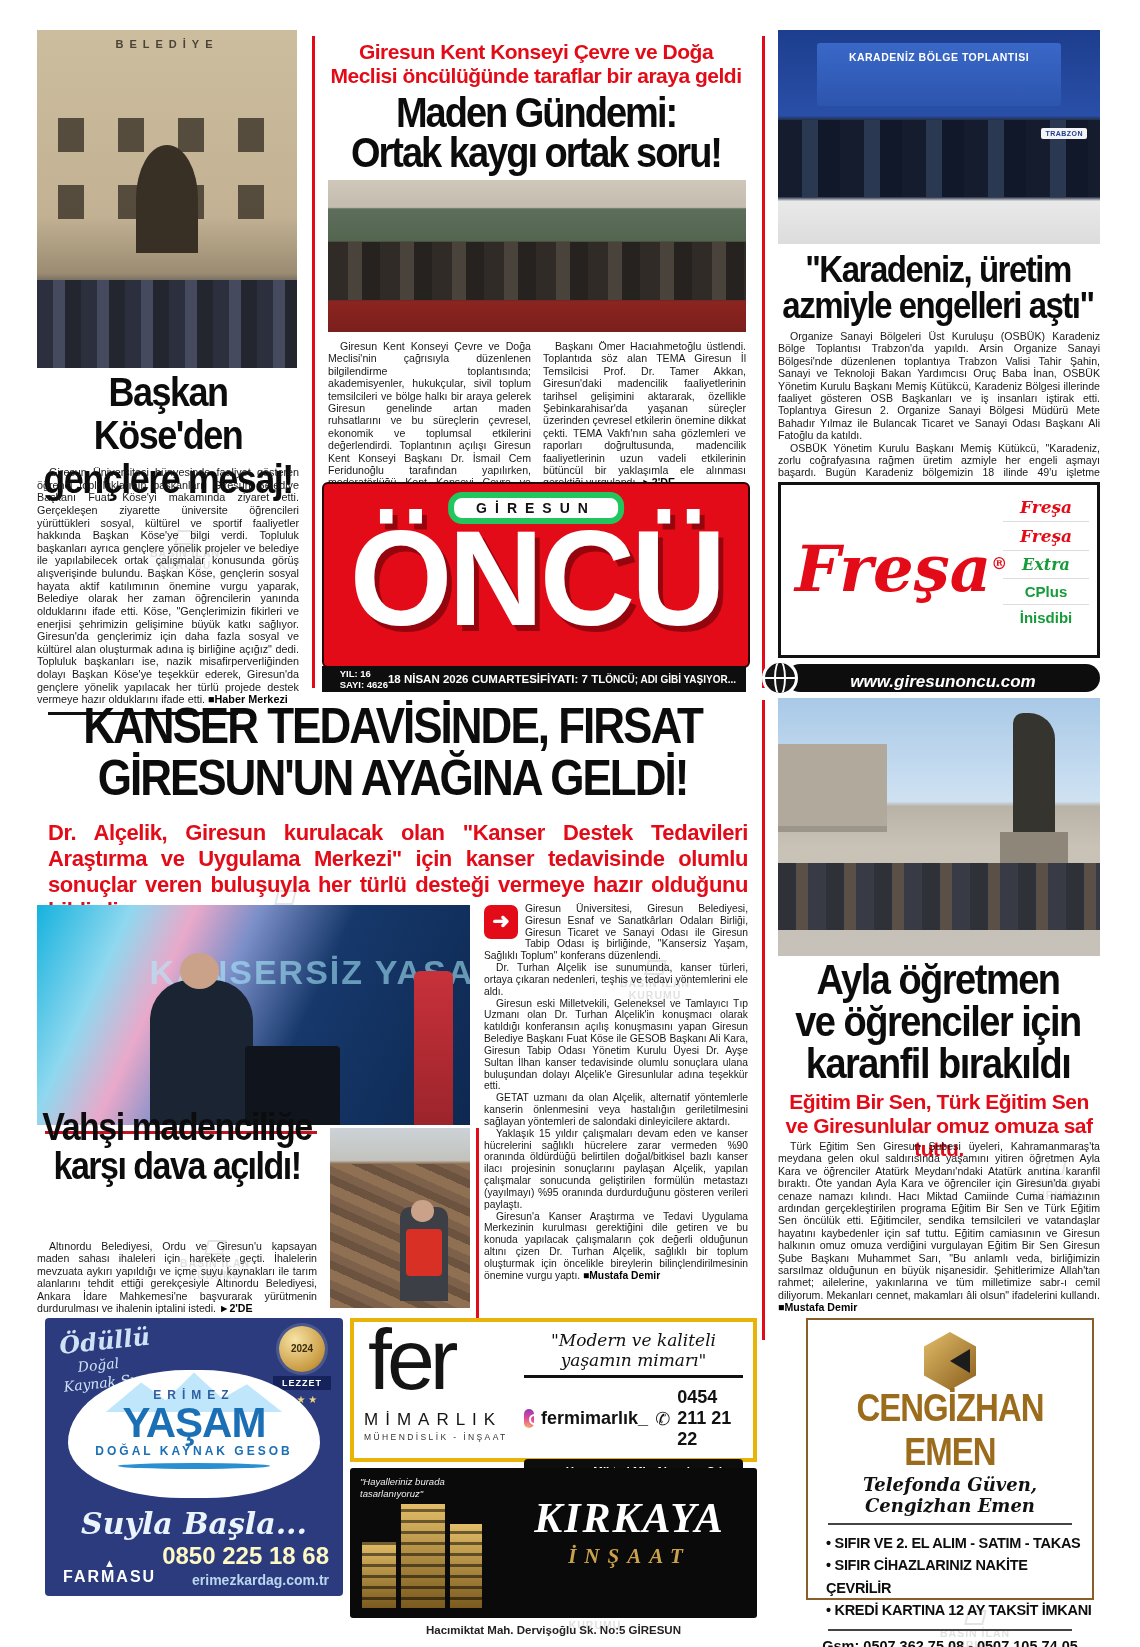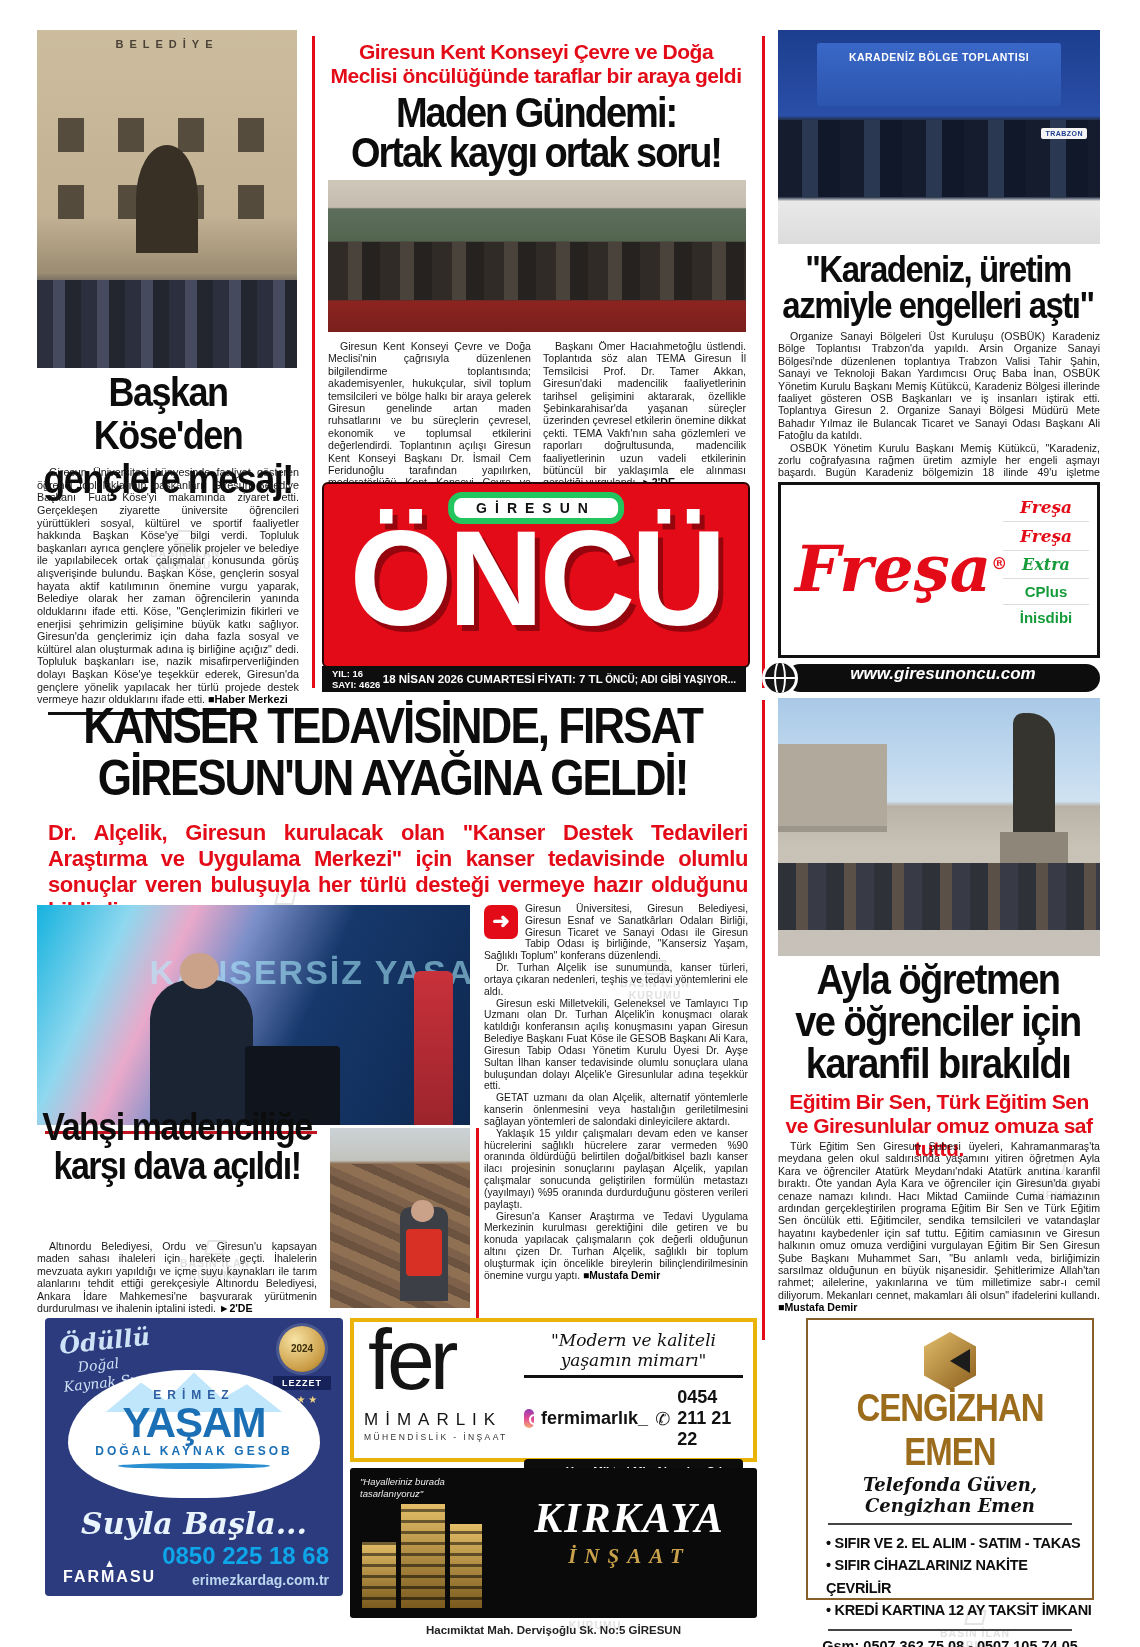--- a/index.html
+++ b/index.html
@@ -82,21 +82,21 @@
       font-size:132px;font-weight:bold;color:#fff;letter-spacing:-4px;line-height:1.05;
       text-shadow:5px 6px 0 rgba(70,0,4,.5);transform:scaleY(1.02);}
   .infobar{position:absolute;background:#0e0e0e;color:#fff;display:flex;align-items:center;
       justify-content:space-between;padding:0 10px;box-sizing:border-box;}
   .infobar .issue{font-size:9.5px;font-weight:bold;line-height:1.2;}
   .infobar .date{font-size:11.5px;font-weight:bold;}
   .infobar .price{font-size:11.5px;font-weight:bold;}
   .infobar .slogan{font-size:10px;font-weight:bold;}
   
   .wwwbar{position:absolute;background:#0d0d0d;border-radius:14px;color:#fff;
-      display:flex;align-items:flex-start;justify-content:center;
+      display:flex;align-items:flex-end;justify-content:center;
       font-size:17px;font-weight:bold;font-style:italic;}
   .globe{position:absolute;width:36px;height:36px;background:#141414;border:3px solid #fff;
       border-radius:50%;box-sizing:border-box;overflow:hidden;}
   .globe .lat{position:absolute;left:0;right:0;top:46%;height:2px;background:#fff;}
   .globe .lon{position:absolute;left:30%;top:-10%;width:40%;height:120%;border:2px solid #fff;
       border-radius:50%;box-sizing:border-box;}
   
   .fresa{position:absolute;background:#fff;border:3px solid #111;box-sizing:border-box;}
   .fresa .big{position:absolute;left:14px;top:46px;font-family:"DejaVu Serif",serif;
       font-style:italic;font-weight:bold;font-size:64px;color:#e30b17;}
@@ -129,21 +129,21 @@
       clip-path:polygon(0 100%,20% 30%,34% 72%,50% 6%,66% 68%,80% 34%,100% 100%);}
   .kd-erimez{position:relative;margin-top:18px;font-size:12px;font-weight:bold;letter-spacing:6px;color:#2e5fa3;}
   .kd-brand{position:relative;font-size:42px;font-weight:bold;color:#1b6fb5;letter-spacing:-1px;line-height:1.0;}
   .kd-sub{position:relative;font-size:12px;font-weight:bold;letter-spacing:3px;color:#1b6fb5;}
   .kd-wave{position:relative;width:60%;height:6px;background:#2a8fd0;border-radius:50%;margin:5px auto 0;}
   .kd-slogan{position:absolute;left:0;right:0;top:188px;text-align:center;color:#eaf4fd;
       font-family:"DejaVu Serif",serif;font-style:italic;font-weight:bold;font-size:30px;}
   .kd-farmasu{position:absolute;left:18px;bottom:10px;color:#fff;font-weight:bold;
       font-size:16px;letter-spacing:2px;text-align:center;}
   .kd-farmasu .peak{font-size:11px;letter-spacing:0;display:block;line-height:.8;}
-  .kd-phone{position:absolute;right:14px;bottom:26px;color:#0ea5e9;font-size:24px;font-weight:bold;}
+  .kd-phone{position:absolute;right:14px;bottom:26px;color:#fef9c3;font-size:24px;font-weight:bold;}
   .kd-site{position:absolute;right:14px;bottom:8px;color:#bcd6ef;font-size:14px;font-weight:bold;}
   .ad-fer{position:absolute;background:#fff;border:4px solid #eab308;box-sizing:border-box;padding-left:24px;}
   .fer-logo{position:absolute;left:14px;top:-6px;font-size:86px;letter-spacing:-5px;color:#141414;line-height:1;}
   .fer-mimarlik{position:absolute;left:10px;top:88px;font-size:17px;letter-spacing:7px;color:#141414;}
   .fer-muh{position:absolute;left:10px;top:110px;font-size:8.5px;letter-spacing:2.4px;color:#333;}
   .fer-right{position:absolute;left:170px;right:10px;top:8px;}
   .fer-quote{font-family:"DejaVu Serif",serif;font-style:italic;font-size:17px;color:#111;
       text-align:center;border-bottom:3px solid #111;padding-bottom:5px;}
   .fer-row{display:flex;align-items:center;justify-content:center;gap:7px;margin-top:9px;
       font-size:18px;font-weight:bold;color:#111;}
@@ -242,21 +242,21 @@
     <p>Giresun Kent Konseyi Çevre ve Doğa Meclisi'nin çağrısıyla düzenlenen bilgilendirme toplantısında; akademisyenler, hukukçular, sivil toplum temsilcileri ve bölge halkı bir araya gelerek Giresun genelinde artan maden ruhsatlarını ve bu süreçlerin çevresel, ekonomik ve toplumsal etkilerini değerlendirdi. Toplantının açılışı Giresun Kent Konseyi Başkanı Dr. İsmail Cem Feridunoğlu tarafından yapılırken, moderatörlüğü Kent Konseyi Çevre ve Doğa Meclisi</p>
   </div>
   <div class="body" style="left:543px;top:340px;width:203px;height:142px;">
     <p><span>Başkanı Ömer Hacıahmetoğlu üstlendi. Toplantıda söz alan TEMA Giresun İl Temsilcisi Prof. Dr. Tamer Akkan, Giresun'daki madencilik faaliyetlerinin tarihsel gelişimini aktararak, özellikle Şebinkarahisar'da yaşanan süreçler üzerinden çevresel etkilerin önemine dikkat çekti. TEMA Vakfı'nın saha gözlemleri ve raporları doğrultusunda, madencilik faaliyetlerinin uzun vadeli etkilerinin bütüncül bir yaklaşımla ele alınması gerektiği vurgulandı.</span> <b class="jump">►2'DE</b></p>
   </div>
 
   <div class="masthead" style="left:322px;top:482px;width:424px;height:182px;">
     <div class="pill">GİRESUN</div>
     <div class="brand">ÖNCÜ</div>
   </div>
-  <div class="infobar" style="left:322px;top:666px;width:424px;height:26px;">
+  <div class="infobar" style="left:322px;top:666px;width:424px;height:26px;justify-content:flex-end;">
     <div class="issue">
       <span>YIL: 16</span><br>
       <span>SAYI: 4626</span>
     </div>
     <div class="date">18 NİSAN 2026 CUMARTESİ</div>
     <div class="price">FİYATI: 7 TL</div>
     <div class="slogan">ÖNCÜ; ADI GİBİ YAŞIYOR...</div>
   </div>
 
   <div class="photo ph-kara" style="left:778px;top:30px;width:322px;height:214px;">

